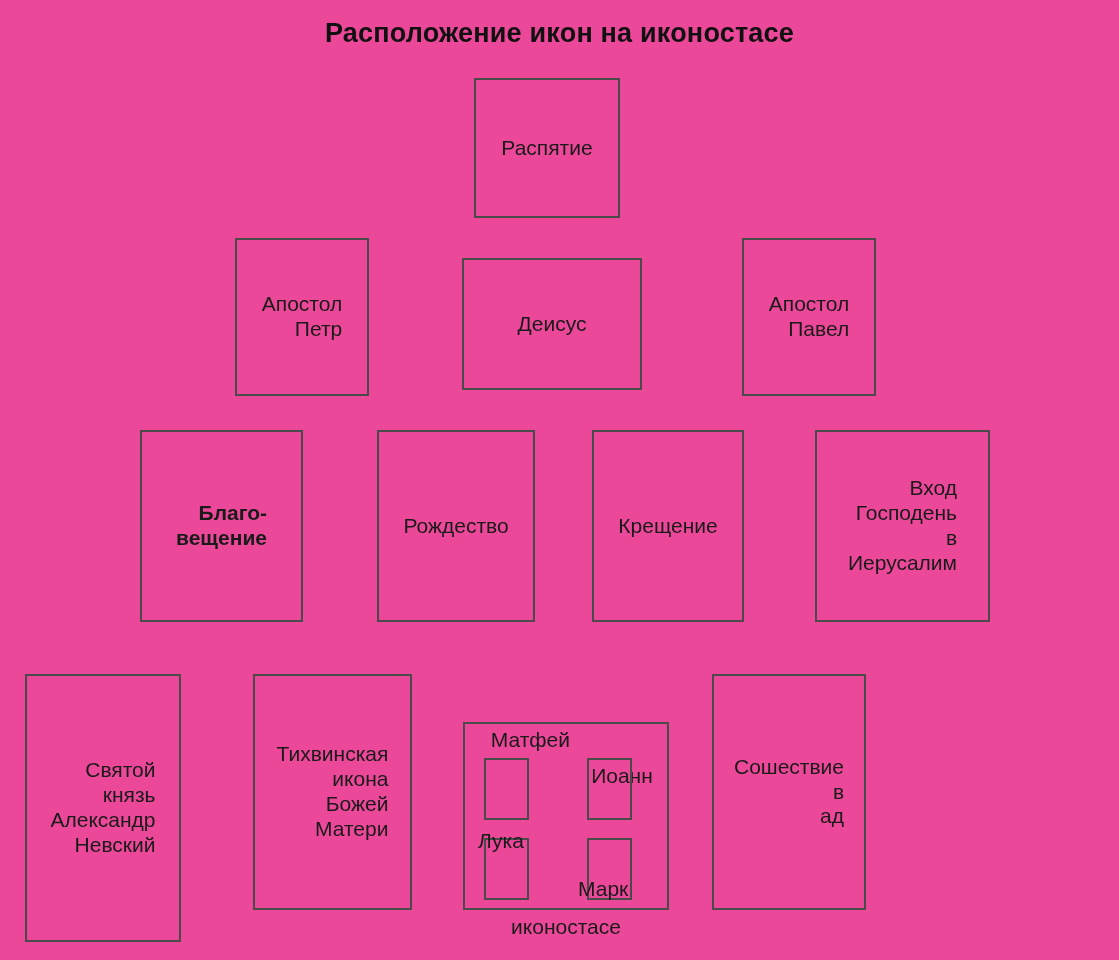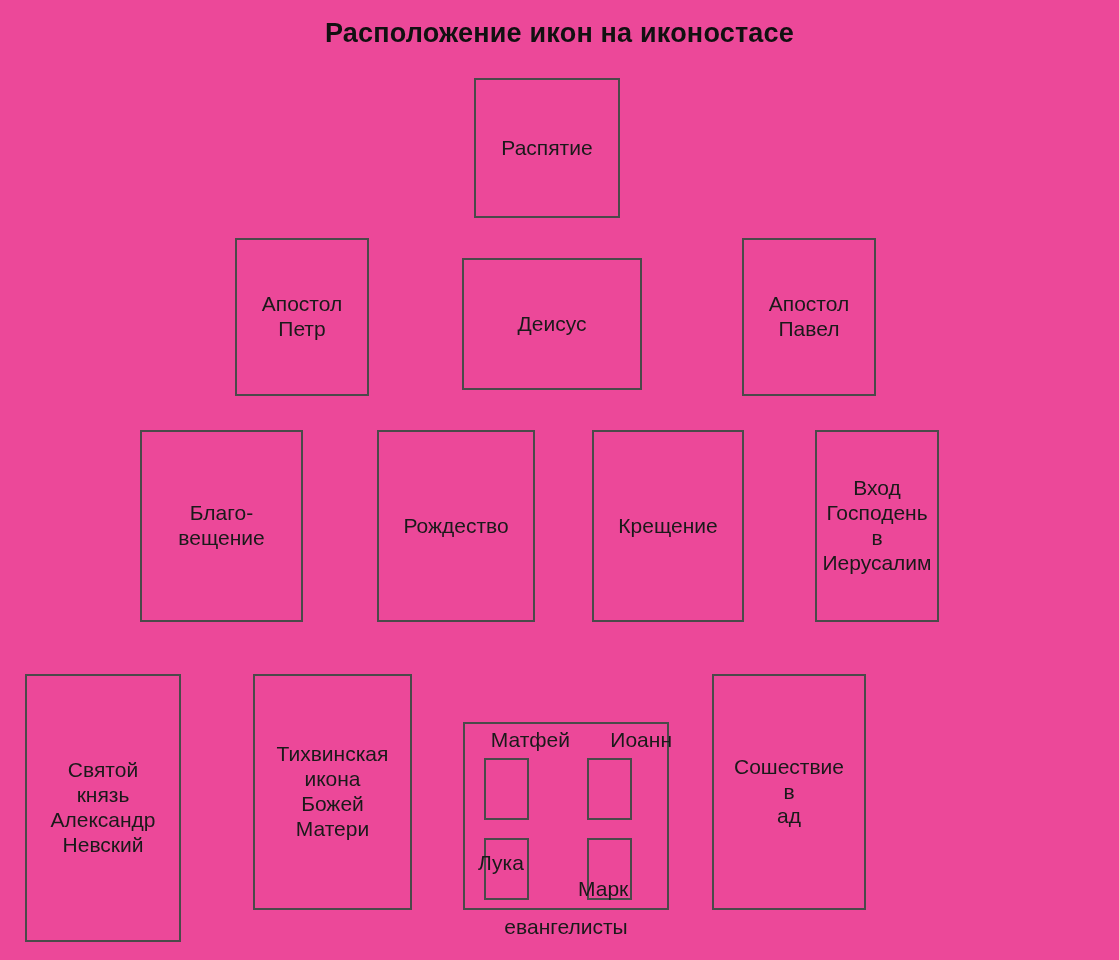--- a/index.html
+++ b/index.html
@@ -30,21 +30,21 @@
     color: #111111;
   }
   .icon-box {
     position: absolute;
     box-sizing: border-box;
     border: 2px solid #4a4a4a;
     background: transparent;
     display: flex;
     align-items: center;
     justify-content: center;
-    text-align: center;
+    text-align: right;
     font-size: 21px;
     line-height: 1.18;
     color: #1a1a1a;
     white-space: pre-line;
     padding: 2px;
   }
   
   .evang-group {
     position: absolute;
     box-sizing: border-box;
@@ -97,48 +97,48 @@
   <div class="title">Расположение икон на иконостасе</div>
 
   <div class="icon-box" style="left:474px; top:78px; width:146px; height:140px;">Распятие</div>
 
   <div class="icon-box" style="left:235px; top:238px; width:134px; height:158px;">Апостол
 Петр</div>
   <div class="icon-box" style="left:462px; top:258px; width:180px; height:132px;">Деисус</div>
   <div class="icon-box" style="left:742px; top:238px; width:134px; height:158px;">Апостол
 Павел</div>
 
-  <div class="icon-box" style="left:140px; top:430px; width:163px; height:192px;">Благо-
+  <div class="icon-box" style="left:140px; top:430px; width:163px; height:192px;font-weight:bold;">Благо-
 вещение</div>
   <div class="icon-box" style="left:377px; top:430px; width:158px; height:192px;">Рождество</div>
   <div class="icon-box" style="left:592px; top:430px; width:152px; height:192px;">Крещение</div>
-  <div class="icon-box" style="left:815px; top:430px; width:124px; height:192px;">Вход
+  <div class="icon-box" style="left:815px; top:430px; width:175px; height:192px;">Вход
 Господень
 в
 Иерусалим</div>
 
   <div class="icon-box" style="left:25px; top:674px; width:156px; height:268px;">Святой
 князь
 Александр
 Невский</div>
   <div class="icon-box" style="left:253px; top:674px; width:159px; height:236px;">Тихвинская
 икона
 Божей
 Матери</div>
 
   <div class="evang-group" style="left:463px; top:722px; width:206px; height:188px;">
   </div>
   <div class="evang-label" style="left:470px; top:728px; width:100px; text-align:right;">Матфей</div>
-  <div class="evang-label" style="left:572px; top:728px; width:100px; text-align:right;">Иоанн</div>
+  <div class="evang-label" style="left:572px; top:764px; width:100px; text-align:center;">Иоанн</div>
   <div class="evang-small" style="left:484px; top:758px; width:45px; height:62px;"></div>
   <div class="evang-small" style="left:587px; top:758px; width:45px; height:62px;"></div>
   <div class="evang-small" style="left:484px; top:838px; width:45px; height:62px;"></div>
   <div class="evang-small" style="left:587px; top:838px; width:45px; height:62px;"></div>
-  <div class="evang-label" style="left:478px; top:851px; width:100px; text-align:left;">Лука</div>
+  <div class="evang-label" style="left:478px; top:829px; width:100px; text-align:left;">Лука</div>
   <div class="evang-label" style="left:578px; top:877px; width:100px; text-align:left;">Марк</div>
-  <div class="caption" style="left:463px; top:915px; width:206px;">евангелисты</div>
+  <div class="caption" style="left:463px; top:915px; width:206px;">иконостасе</div>
 
   <div class="icon-box" style="left:712px; top:674px; width:154px; height:236px;">Сошествие
 в
 ад</div>
 
 
 </div>
 
 </body></html>

